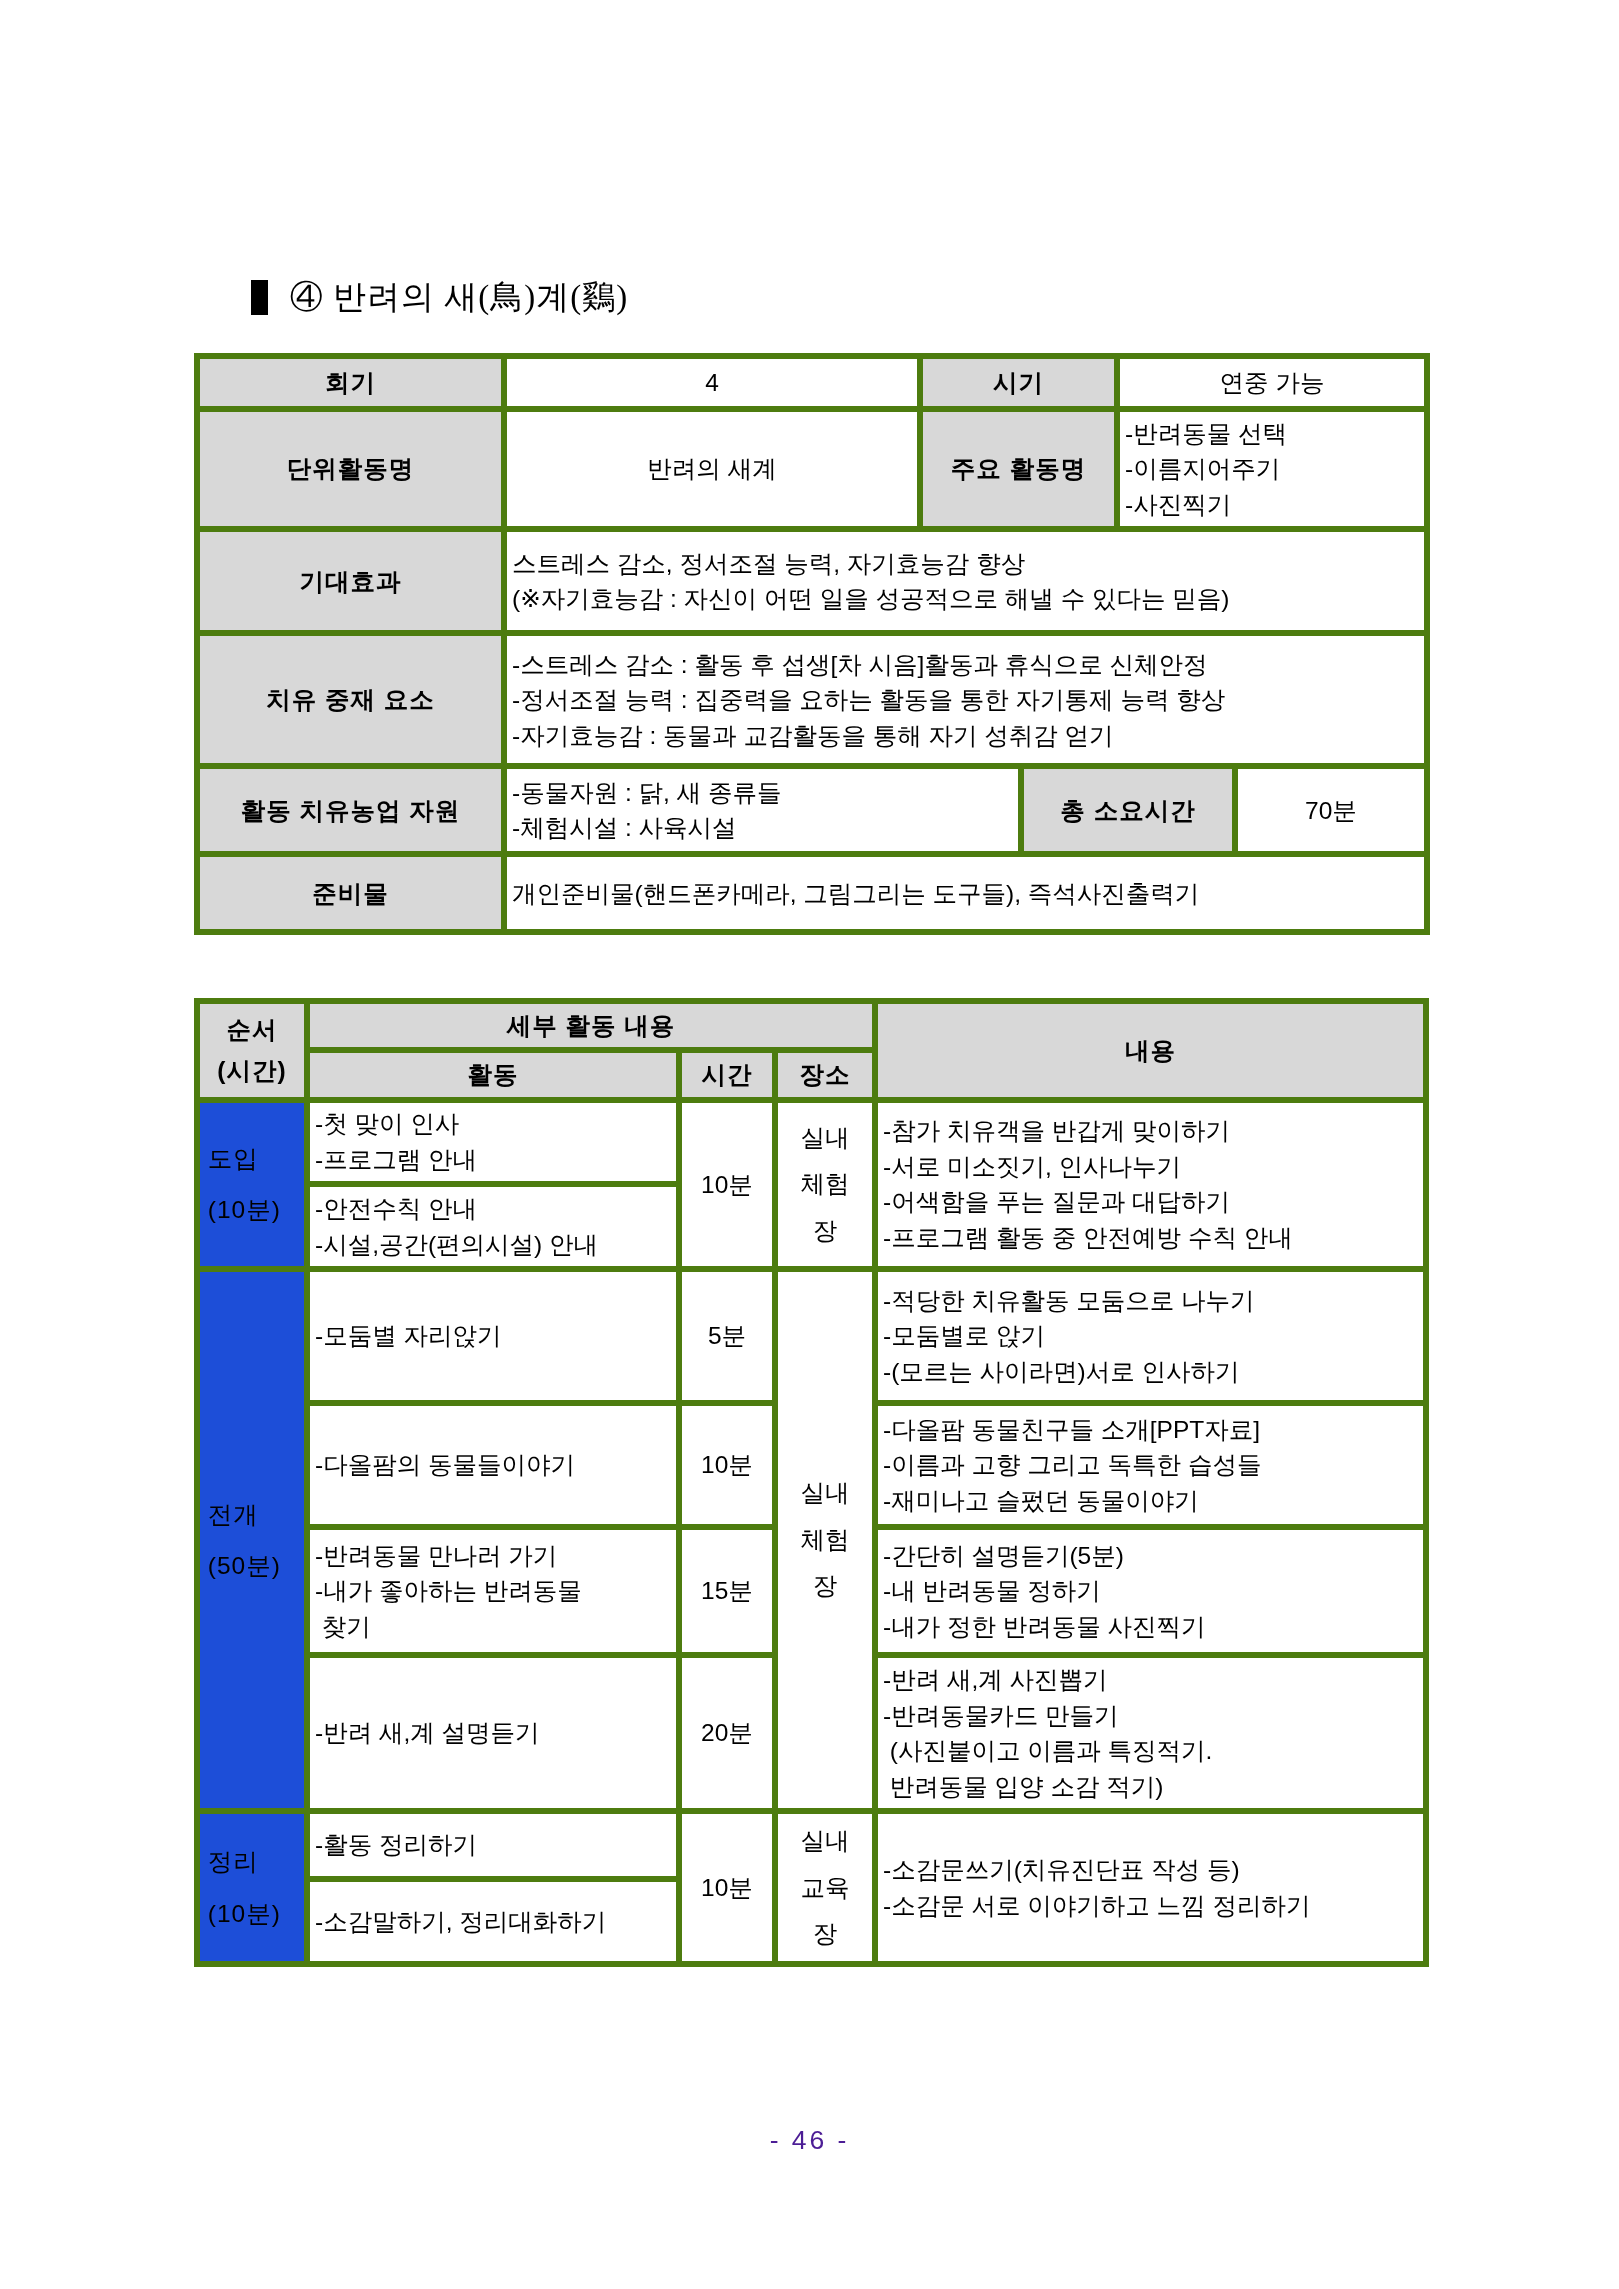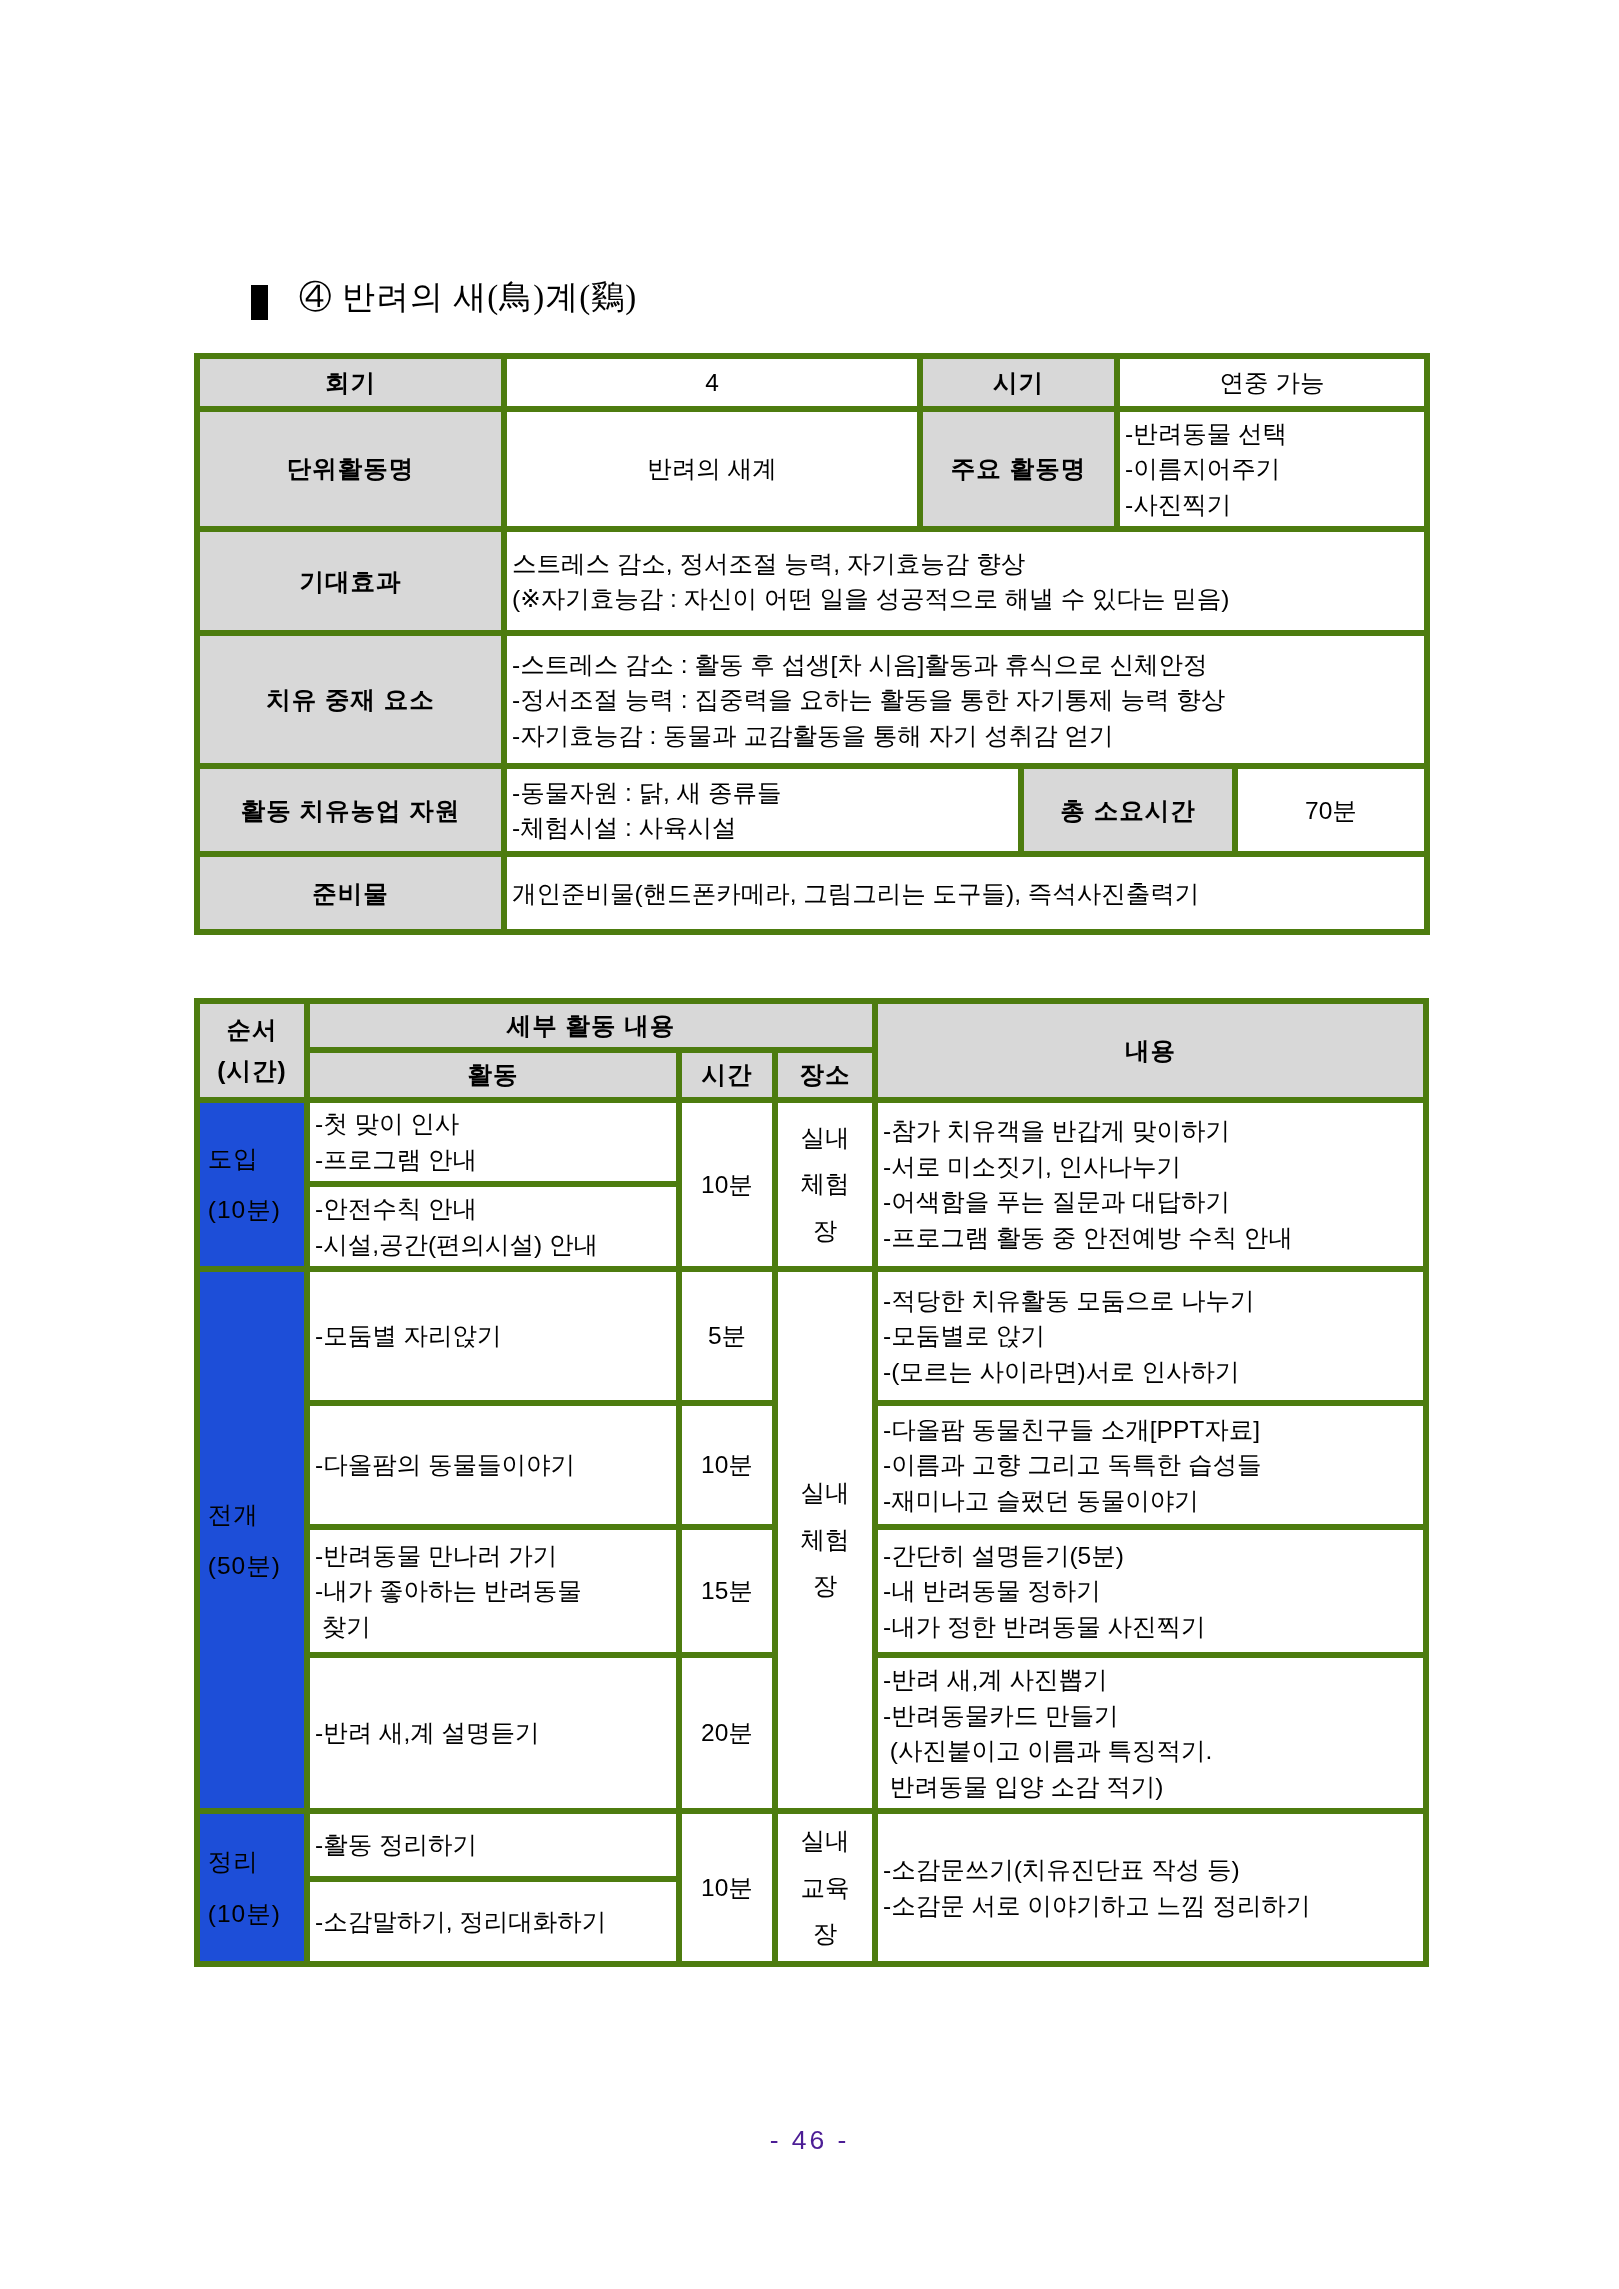--- a/index.html
+++ b/index.html
@@ -3,21 +3,21 @@
 <meta charset="utf-8">
 <style>
   html,body{margin:0;padding:0;}
   body{
     width:1619px;height:2290px;position:relative;background:#ffffff;
     font-family:"Liberation Sans","DejaVu Sans",sans-serif;color:#000;
   }
   .page{position:absolute;inset:0;}
 
   
-  .title-row{position:absolute;left:251px;top:275px;display:flex;align-items:flex-end;gap:31px;}
+  .title-row{position:absolute;left:251px;top:275px;display:flex;align-items:center;gap:22px;}
   .title-bar{width:16.7px;height:35px;background:#000;}
   .title-text{
     font-family:"Liberation Serif","DejaVu Serif",serif;
     font-size:33px;letter-spacing:1px;white-space:pre;color:#000;
   }
 
   
   table{border-collapse:collapse;table-layout:fixed;}
   .doc-table{position:absolute;left:194px;width:1229px;border:4.9px solid #000;}
   #table-overview{top:353px;}

